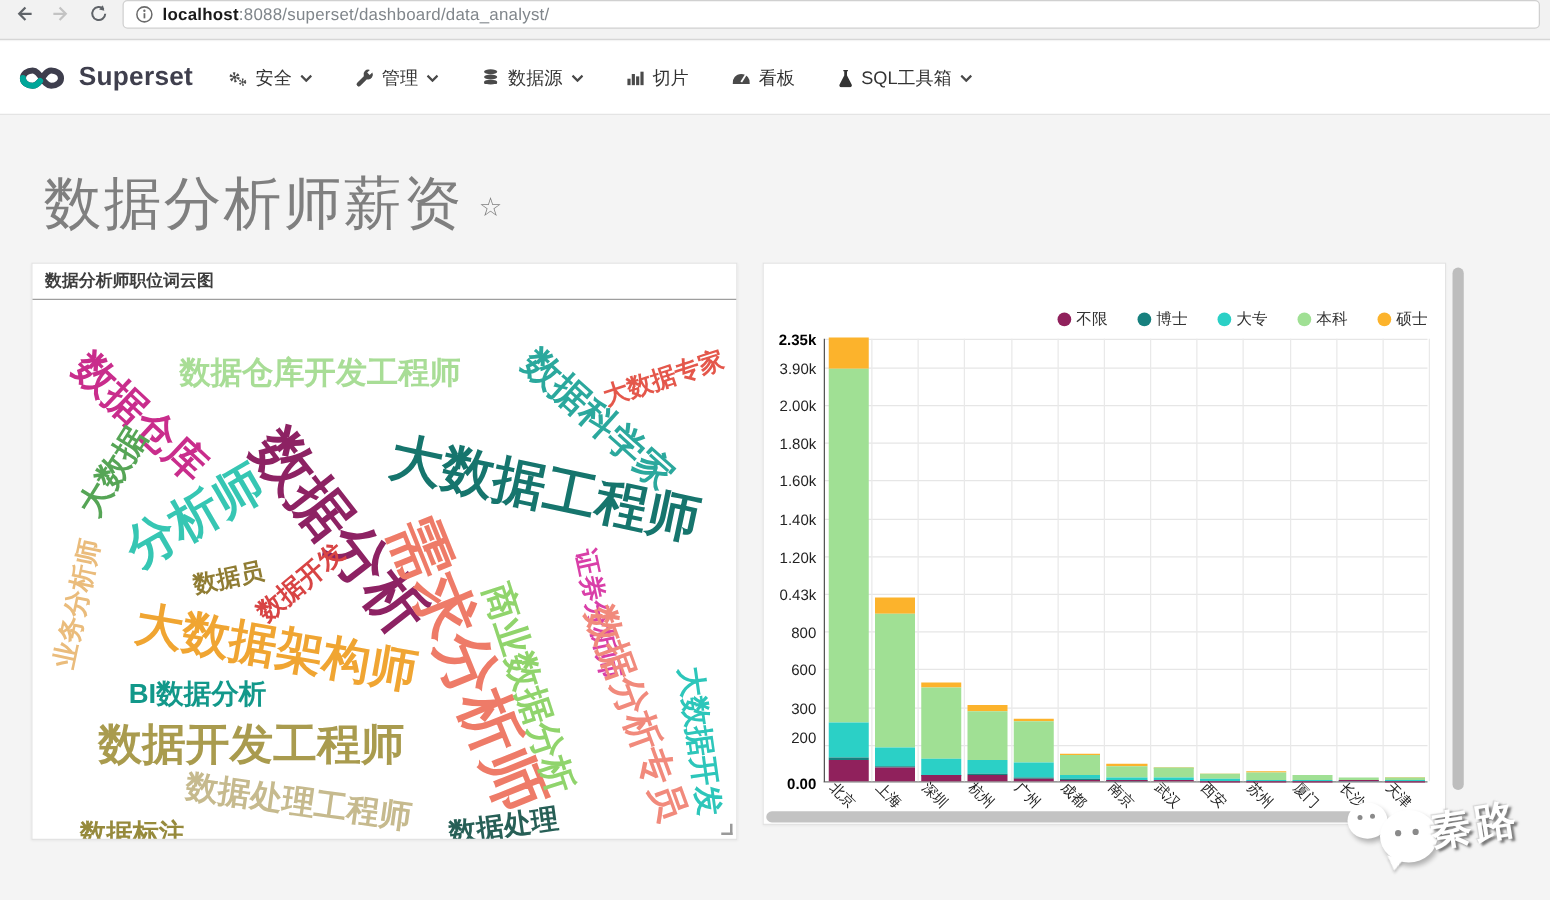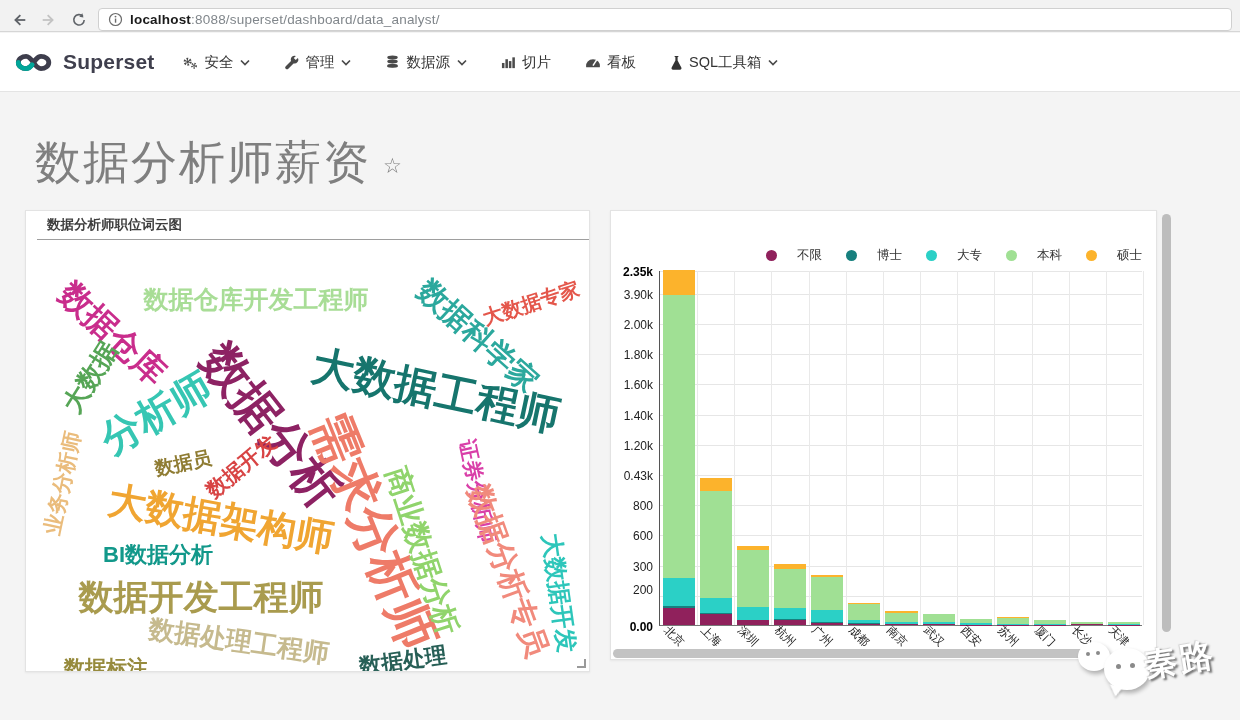--- a/index.html
+++ b/index.html
@@ -1,21 +1,21 @@
 <!DOCTYPE html>
 <html><head>
 <meta charset="utf-8">
 <style>
   * { margin:0; padding:0; box-sizing:border-box; }
   html,body { width:1240px; height:720px; overflow:hidden;
     font-family:"Liberation Sans","DejaVu Sans",sans-serif; background:#f4f4f4; }
 
   
   .browser-bar { position:absolute; left:0; top:0; width:1240px; height:32px;
-    background:#f2f2f2; border-bottom:1px solid #d6d6d6; display:flex; align-items:flex-end; gap:8px; padding:0 8px; }
+    background:#f2f2f2; border-bottom:1px solid #d6d6d6; display:flex; align-items:flex-start; gap:8px; padding:0 8px; }
   .nav-btn { width:22px; height:22px; display:flex; align-items:center; justify-content:center; cursor:pointer; }
   .url-field { flex:1; height:23px; background:#fff; border:1px solid #d0d0d0; border-radius:4px;
     display:flex; align-items:center; gap:7px; padding:0 9px; }
   .url-text { font-size:13.5px; letter-spacing:.2px; white-space:nowrap; font-weight:bold;}
   .url-host { color:#1a1a1a; }
   .url-rest { color:#80868b; }
 
   
   .navbar { position:absolute; left:0; top:33px; width:1240px; height:59px; background:#fff;
     border-bottom:1px solid #e4e4e4; display:flex; align-items:center; padding:0 14px; }
@@ -32,28 +32,28 @@
   .page-title { font-size:46px; color:#7f7f7f; font-weight:normal; letter-spacing:2px; }
   .fav-star { font-size:21px; color:#7f7f7f; cursor:pointer; margin-top:6px; }
 
   .panel { position:absolute; background:#fff; border:1px solid #e3e3e3; box-shadow:0 1px 2px rgba(0,0,0,.06); }
   .panel-header { height:29px; display:flex; align-items:center; padding:0 10px;
     font-size:13.5px; font-weight:bold; color:#3e3e3e; border-bottom:1px solid #9e9e9e; cursor:move; }
   .resize-corner { position:absolute; right:3px; bottom:3px; width:9px; height:9px;
     border-right:2px solid #9a9a9a; border-bottom:2px solid #9a9a9a; cursor:nwse-resize; }
 
   
-  .wordcloud-panel { left:25px; top:118px; width:565px; height:462px;padding-left:11px; }
+  .wordcloud-panel { left:25px; top:118px; width:565px; height:462px; }
   .wc-area { position:absolute; left:0; top:30px; width:565px; height:430px; overflow:hidden; }
   .wc-word { position:absolute; font-weight:bold; white-space:nowrap; line-height:1; }
 
   
   .chart-panel { left:610px; top:118px; width:547px; height:450px; }
   .legend { position:absolute; top:36px; right:14px; display:flex; gap:24px; align-items:center; }
-  .legend-item { display:flex; align-items:center; gap:20px; font-size:12.5px; color:#333; cursor:pointer; }
+  .legend-item { display:flex; align-items:center; gap:4px; font-size:12.5px; color:#333; cursor:pointer; }
   .legend-dot { width:11px; height:11px; border-radius:50%; }
   .yaxis { position:absolute; left:0; top:60px; width:44px; height:355px; }
   .ytick { position:absolute; right:2px; transform:translateY(-6px); font-size:12px; color:#222; }
   .ytick.bold { font-weight:bold; color:#000; }
   .plot { position:absolute; left:48px; top:60px; width:483px; height:355px;
     border-left:1px solid #555; border-bottom:1px solid #777; }
   .gridline-h { position:absolute; left:0; width:100%; height:1px; background:#e6e6e6; }
   .gridline-v { position:absolute; top:0; height:100%; width:1px; background:#e9e9e9; }
   .bar { position:absolute; bottom:0; display:flex; flex-direction:column-reverse; cursor:pointer; }
   .seg { width:100%; }

